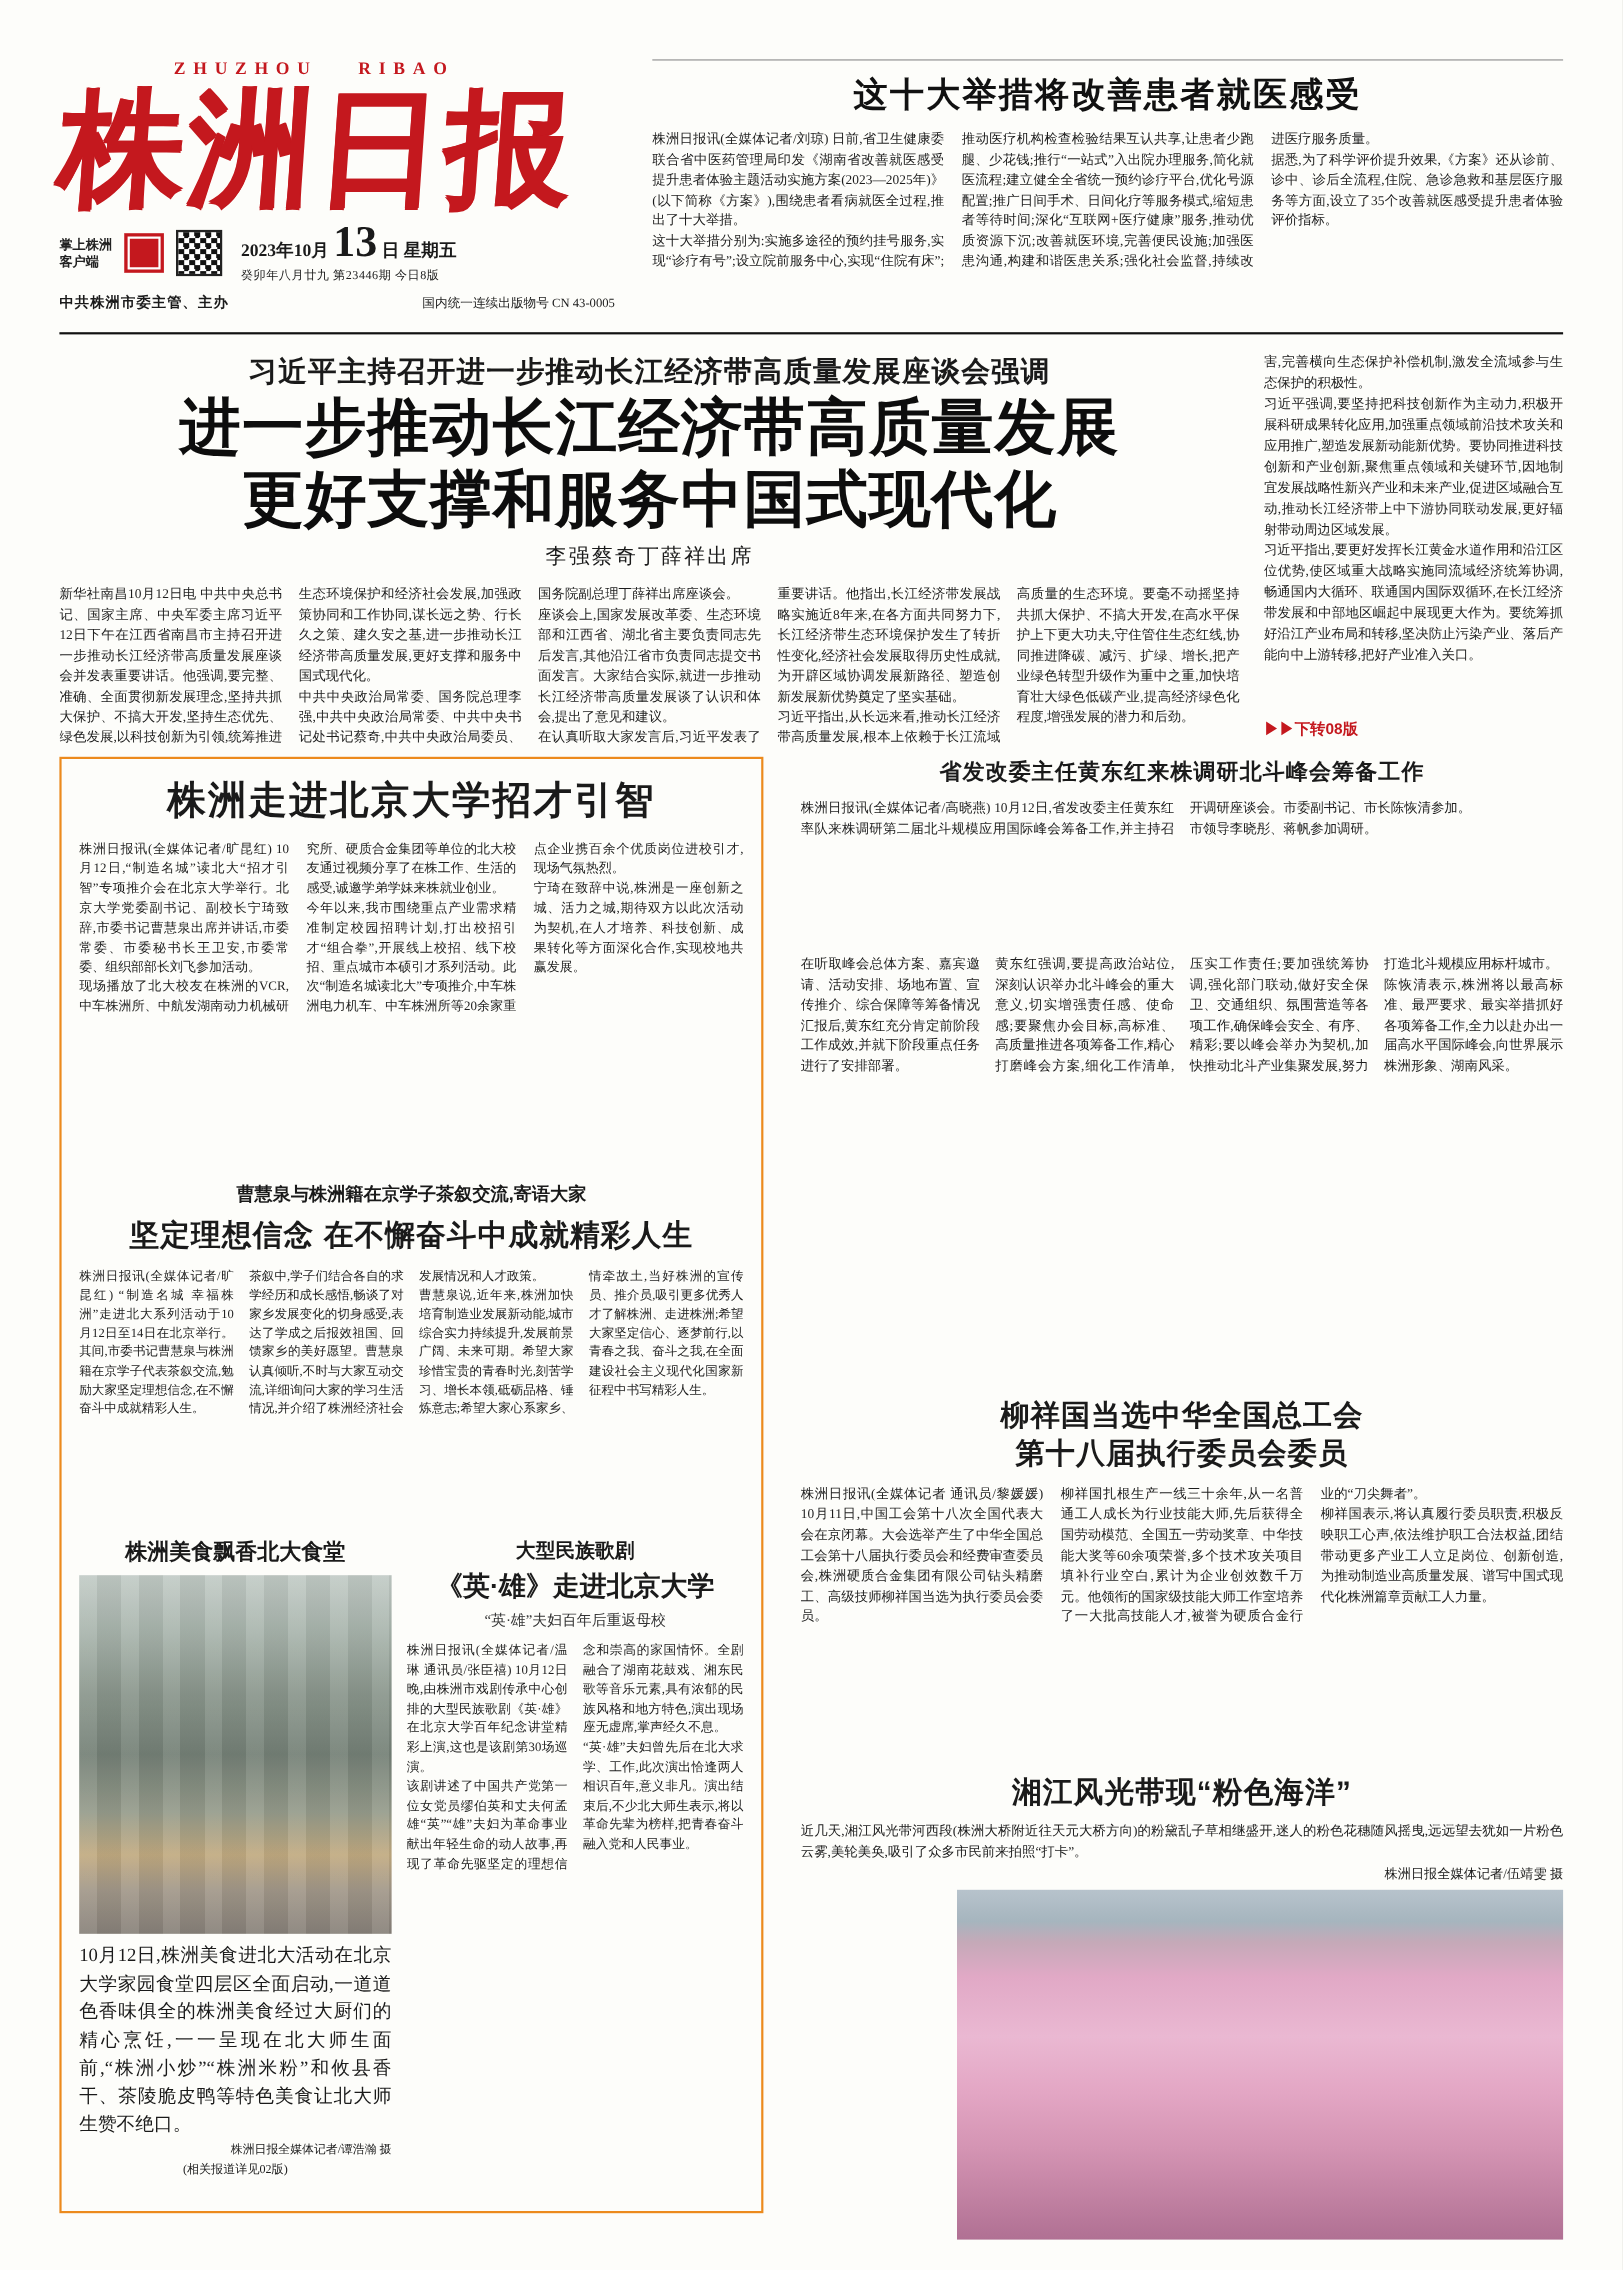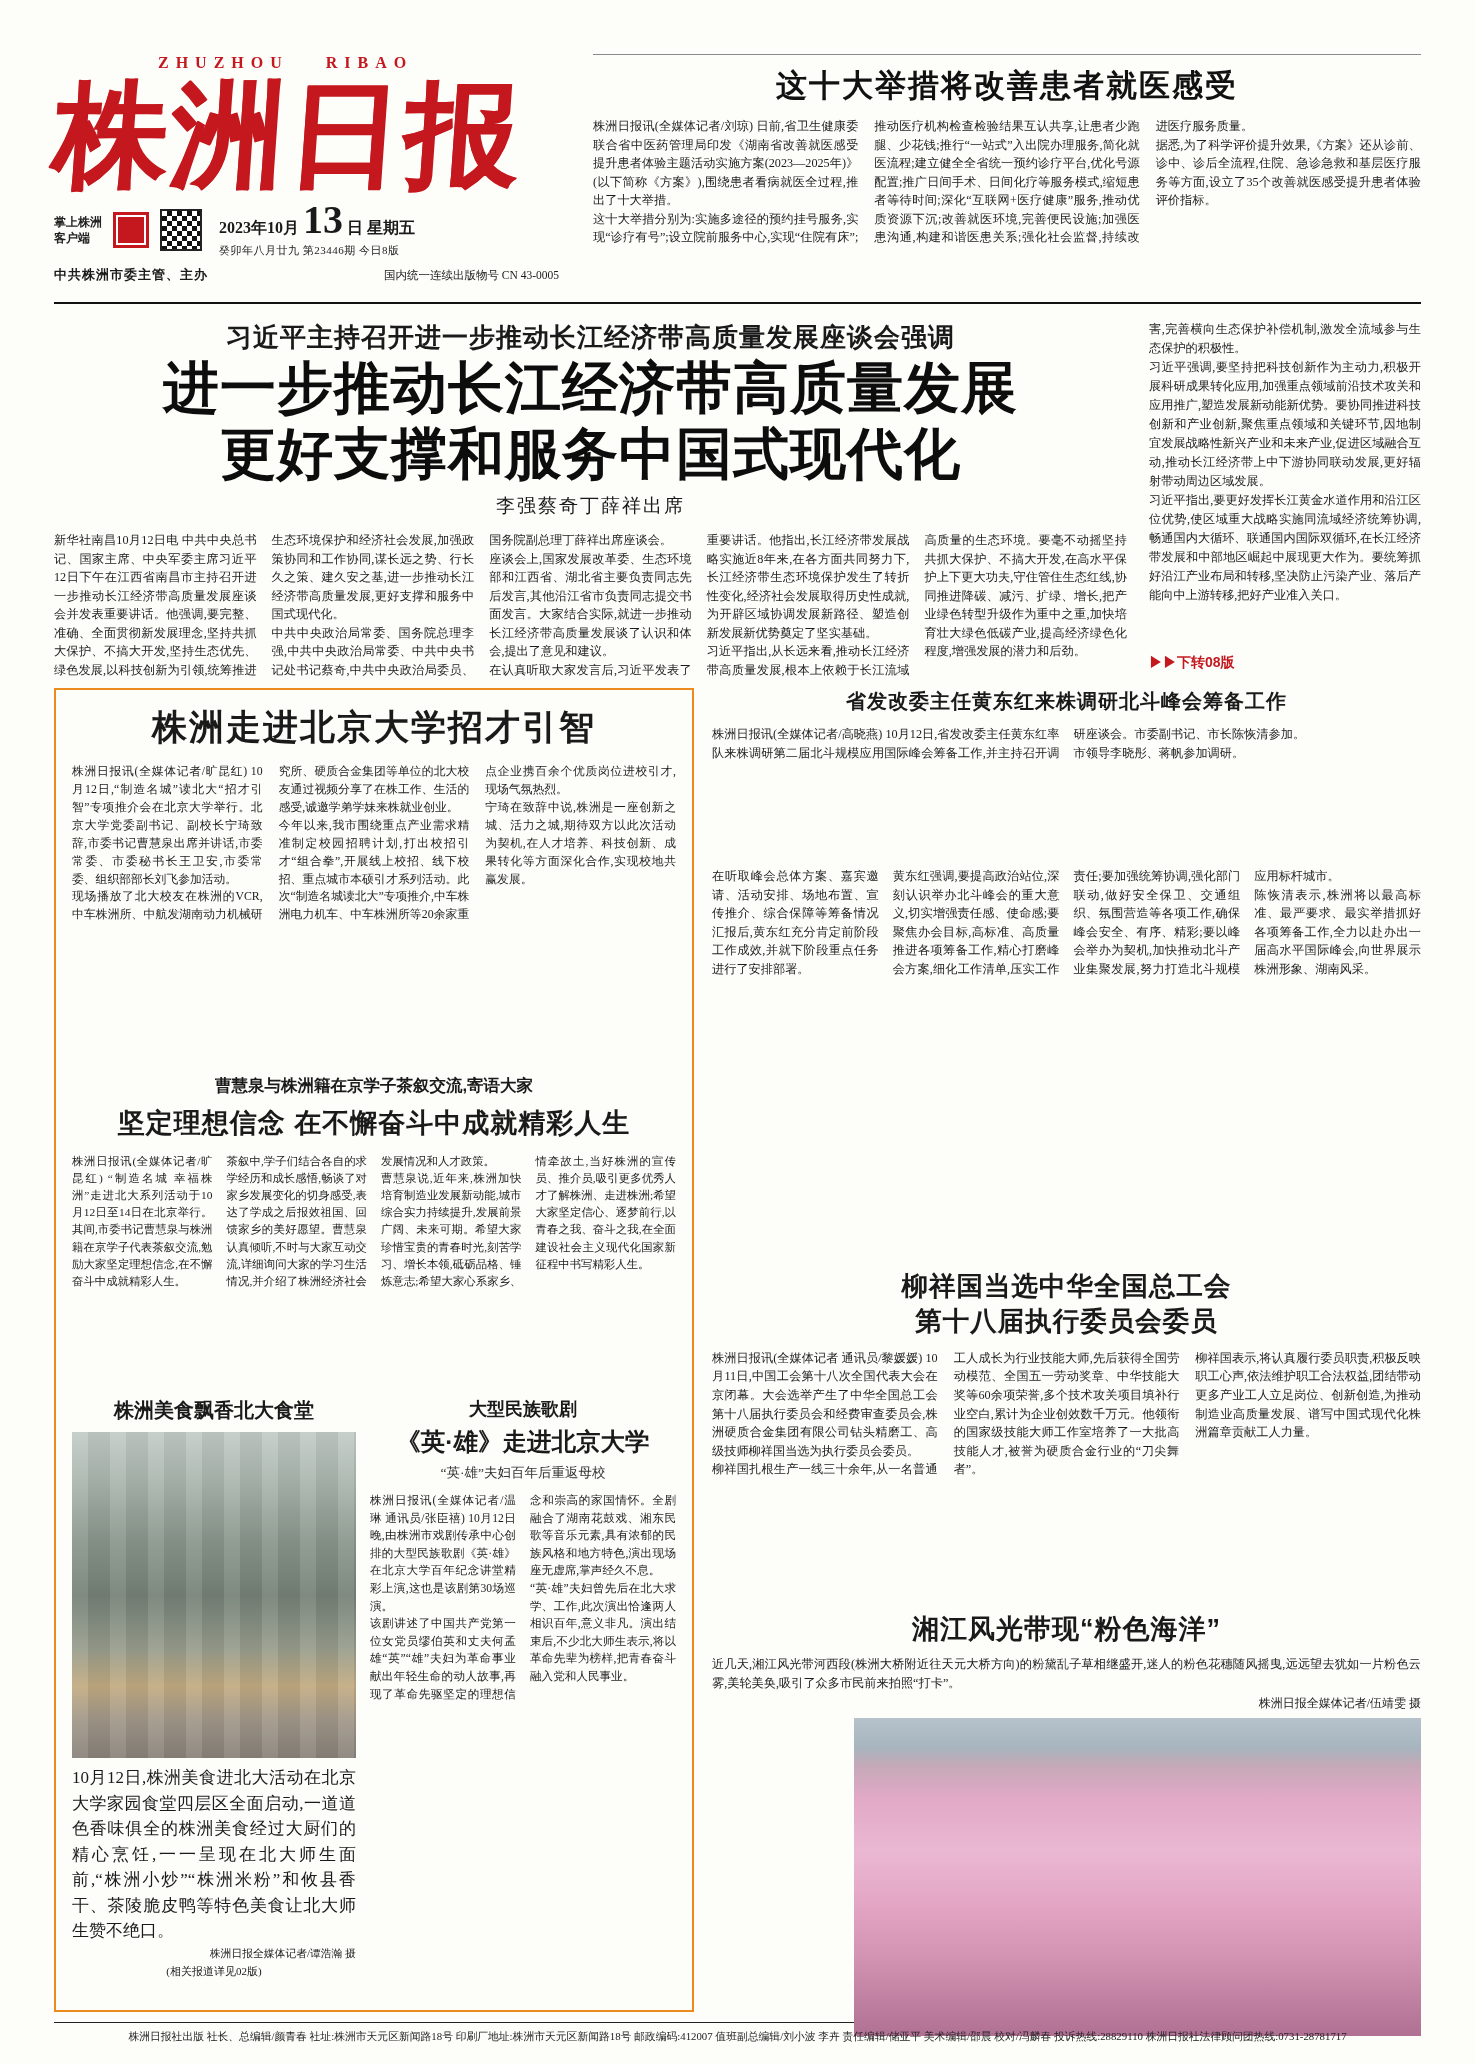--- a/index.html
+++ b/index.html
@@ -45,21 +45,21 @@
   .lead-kicker{font-family:"Liberation Sans",sans-serif; font-weight:700; font-size:26px;
     text-align:center; letter-spacing:1px;}
   .lead-h{font-family:"Liberation Sans",sans-serif; font-weight:900; font-size:56px;
     line-height:1.17; text-align:center; letter-spacing:1px; color:#0d0d0d;}
   .lead-byline{font-size:19px; text-align:center; margin-top:7px; letter-spacing:2px;}
   .lead-body{margin-top:12px; height:150px; overflow:hidden;}
   .lead-side{flex:0 0 272px; width:272px; display:flex; flex-direction:column;}
   .lead-side .body-text{font-size:12.2px; line-height:1.56; flex:1; overflow:hidden;}
   .jump{color:#c4181e; font-weight:bold; font-size:14px; margin-top:8px; font-family:"Liberation Sans",sans-serif;}
   
-  .mid{display:flex; gap:18px; margin-top:16px; height:1324px;}
+  .mid{display:flex; gap:34px; margin-top:16px; height:1324px;}
   .fbox{flex:0 0 640px; width:640px; border:2px solid #ec8a1d; box-sizing:border-box;
     padding:14px 16px; display:flex; flex-direction:column;}
   .fb-title{font-family:"Liberation Sans",sans-serif; font-weight:900; font-size:35px; text-align:center; letter-spacing:2px;}
   .fb-deck{font-size:15.5px; text-align:center; color:#333; margin-top:8px; letter-spacing:1px;}
   .fb-body1{margin-top:12px; height:296px; overflow:hidden; font-size:11.8px;}
   .fb-kicker{font-family:"Liberation Sans",sans-serif; font-weight:700; font-size:16.5px; text-align:center; margin-top:16px;}
   .fb-h3{font-family:"Liberation Sans",sans-serif; font-weight:900; font-size:27px; text-align:center; margin-top:8px; letter-spacing:1px;}
   .fb-body2{margin-top:12px; height:228px; overflow:hidden; font-size:11.4px; line-height:1.5;}
   .fb-bottom{display:flex; gap:14px; margin-top:16px; flex:1; min-height:0;}
   .fb-left{flex:0 0 47%; width:47%; display:flex; flex-direction:column;}
@@ -216,17 +216,14 @@
       <div>
         <div class="c-h">湘江风光带现“粉色海洋”</div>
         <div class="c-caption">近几天,湘江风光带河西段(株洲大桥附近往天元大桥方向)的粉黛乱子草相继盛开,迷人的粉色花穗随风摇曳,远远望去犹如一片粉色云雾,美轮美奂,吸引了众多市民前来拍照“打卡”。</div>
         <div class="c-credit">株洲日报全媒体记者/伍靖雯 摄</div>
         <div class="photo photo-river"></div>
       </div>
 
     </div>
   </div>
 
-  <div class="ft">
-    <div class="ft-line">株洲日报社出版  社长、总编辑/颜青春  社址:株洲市天元区新闻路18号  印刷厂地址:株洲市天元区新闻路18号  邮政编码:412007  值班副总编辑/刘小波 李卉  责任编辑/储亚平  美术编辑/邵晨  校对/冯麟春  投诉热线:28829110  株洲日报社法律顾问团热线:0731-28781717</div>
-  </div>
 
 </div>
 
 </body></html>

